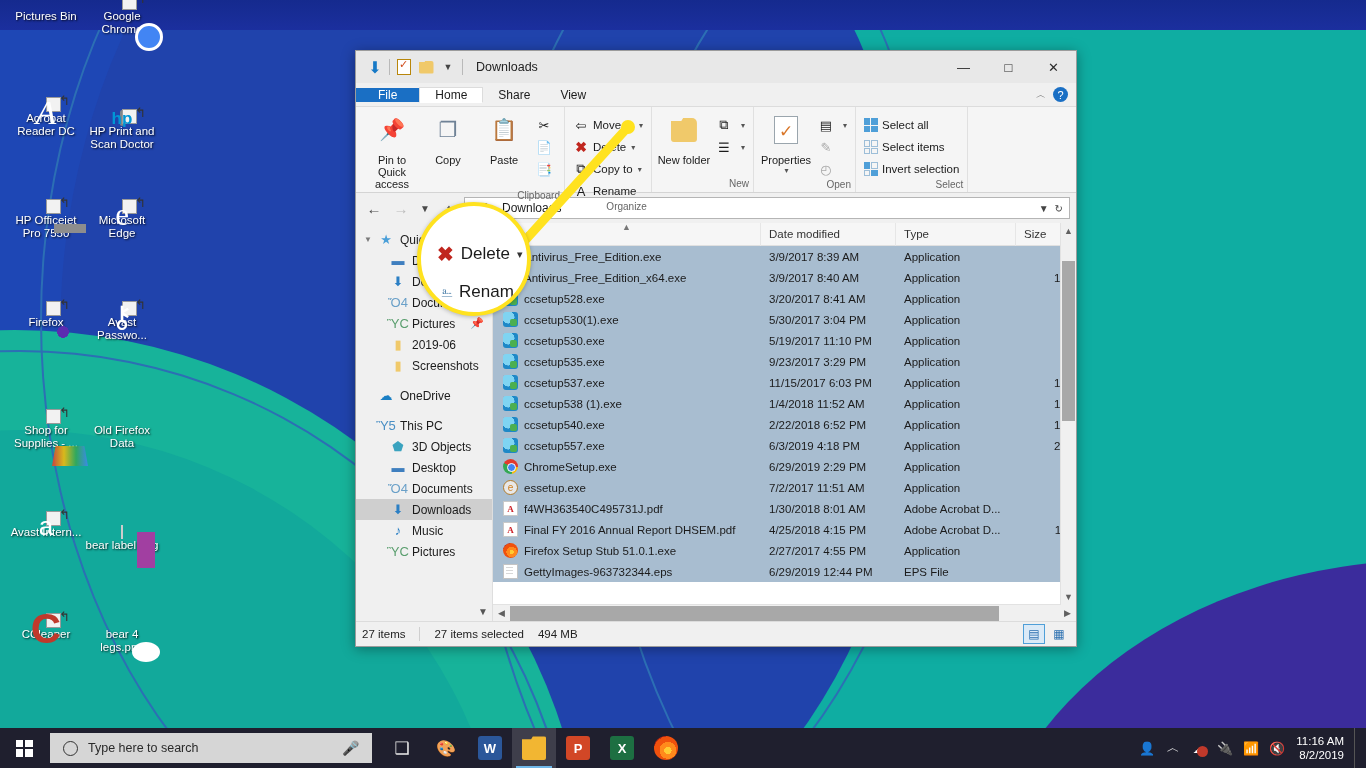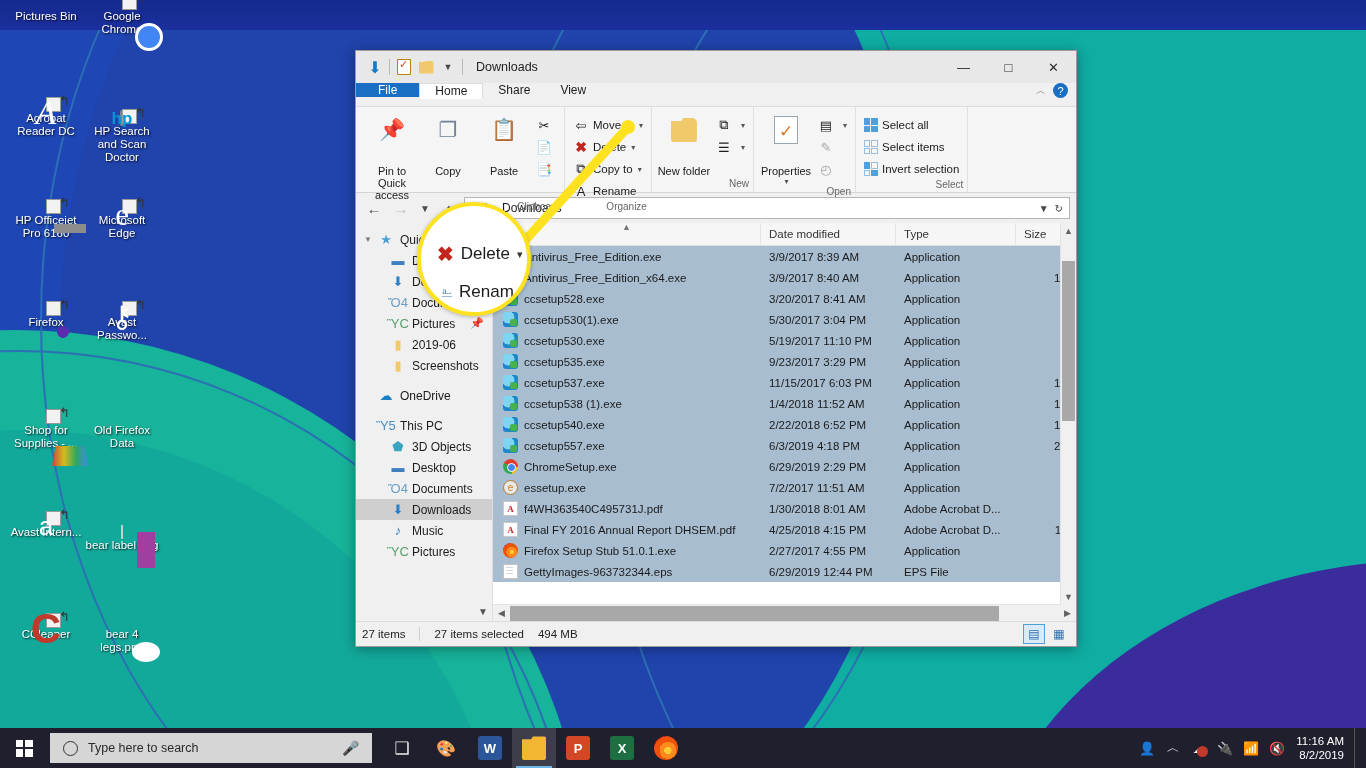--- a/index.html
+++ b/index.html
@@ -271,21 +271,21 @@
   #win-controls { margin-left: auto; display:flex; height:32px; }
   .wc {
     width: 45px; height: 32px;
     display:flex; align-items:center; justify-content:center;
     font-size: 13px; color:#2a2a2a; cursor: default;
   }
 
   
   #ribbon-tabs {
     height: 24px; background:#f0f0f0;
-    display:flex; align-items:flex-start;
+    display:flex; align-items:center;
     border-bottom: 1px solid #dcdcdc;
   }
   .rtab {
     padding: 0 15px; display:flex; align-items:center;
     font-size: 12px; color:#1b1b1b; cursor: default;
   }
   .rtab.file { background:#1a6fc4; color:#fff; padding:0 22px; }
   .rtab.active { background:#ffffff; border:1px solid #dcdcdc; border-bottom:1px solid #fff;
     margin-bottom:-1px; }
   #ribbon-right { margin-left:auto; display:flex; align-items:center; padding-right:8px; gap:7px; }
@@ -308,21 +308,21 @@
   }
   .rgroup-body { flex:1; display:flex; align-items:flex-start; padding-top:3px; }
   .rgroup-label {
     text-align:right; font-size:10px; color:#666; padding-bottom:3px;
   }
   .bigbtn {
     width: 56px; display:flex; flex-direction:column; align-items:center;
     cursor: default; padding-top: 4px;
   }
   .bigbtn .bi { height:28px; display:flex; align-items:center; justify-content:center; }
-  .bigbtn .bt { font-size:11px; text-align:center; line-height:12px; color:#1b1b1b; margin-top:21px; }
+  .bigbtn .bt { font-size:11px; text-align:center; line-height:12px; color:#1b1b1b; margin-top:10px; }
   .smallcol { display:flex; flex-direction:column; gap:2px; padding-top:3px; }
   .smallbtn {
     display:flex; align-items:center; gap:4px;
     height: 20px; padding: 0 4px; font-size:11.5px; cursor: default; color:#1b1b1b;
     white-space: nowrap;
   }
   .ico { width:16px; height:16px; display:flex; align-items:center; justify-content:center;
          font-size:13px; flex:none; }
   .caret { font-size:8px; color:#555; margin-left:1px; }
   .muted { color:#a9a9a9; }
@@ -511,22 +511,22 @@
   <div class="wp-arc arc2"></div>
   <div class="wp-arc arc3"></div>
   <div class="wp-arc arc4"></div>
   <div class="wp-top-dark"></div>
 </div>
 
 <div id="desktop-icons">
     <div class="dicon" style="left: 8px; top: 6px;"><span class="glyph i-recycle"></span><span class="lbl">Pictures Bin</span></div>
     <div class="dicon" style="left: 84px; top: 6px;"><span class="glyph i-chrome"><span class="shortcut-arrow"></span></span><span class="lbl">Google Chrome</span></div>
     <div class="dicon" style="left: 8px; top: 108px;"><span class="glyph i-acrobat"><span class="shortcut-arrow"></span></span><span class="lbl">Acrobat Reader DC</span></div>
-    <div class="dicon" style="left: 84px; top: 108px;"><span class="glyph i-hpcase"><span class="shortcut-arrow"></span></span><span class="lbl">HP Search and Scan Doctor</span></div>
-    <div class="dicon" style="left: 8px; top: 210px;"><span class="glyph i-printer"><span class="shortcut-arrow"></span></span><span class="lbl">HP Officejet Pro 6160</span></div>
+    <div class="dicon" style="left: 84px; top: 108px;"><span class="glyph i-hpcase"><span class="shortcut-arrow"></span></span><span class="lbl">HP Print and Scan Doctor</span></div>
+    <div class="dicon" style="left: 8px; top: 210px;"><span class="glyph i-printer"><span class="shortcut-arrow"></span></span><span class="lbl">HP Officejet Pro 7550</span></div>
     <div class="dicon" style="left: 84px; top: 210px;"><span class="glyph i-edge"><span class="shortcut-arrow"></span></span><span class="lbl">Microsoft Edge</span></div>
     <div class="dicon" style="left: 8px; top: 312px;"><span class="glyph i-firefox"><span class="shortcut-arrow"></span></span><span class="lbl">Firefox</span></div>
     <div class="dicon" style="left: 84px; top: 312px;"><span class="glyph i-avastkey"><span class="shortcut-arrow"></span></span><span class="lbl">Avast Passwo...</span></div>
     <div class="dicon" style="left: 8px; top: 420px;"><span class="glyph i-shop"><span class="shortcut-arrow"></span></span><span class="lbl">Shop for Supplies - ...</span></div>
     <div class="dicon" style="left: 84px; top: 420px;"><span class="glyph i-folder"></span><span class="lbl">Old Firefox Data</span></div>
     <div class="dicon" style="left: 8px; top: 522px;"><span class="glyph i-avast"><span class="shortcut-arrow"></span></span><span class="lbl">Avast Intern...</span></div>
     <div class="dicon" style="left: 84px; top: 522px;"><span class="glyph i-bearlabel"></span><span class="lbl">bear label.png</span></div>
     <div class="dicon" style="left: 8px; top: 624px;"><span class="glyph i-ccleaner"><span class="shortcut-arrow"></span></span><span class="lbl">CCleaner</span></div>
     <div class="dicon" style="left: 84px; top: 624px;"><span class="glyph i-bear4"></span><span class="lbl">bear 4 legs.png</span></div>
   </div>

